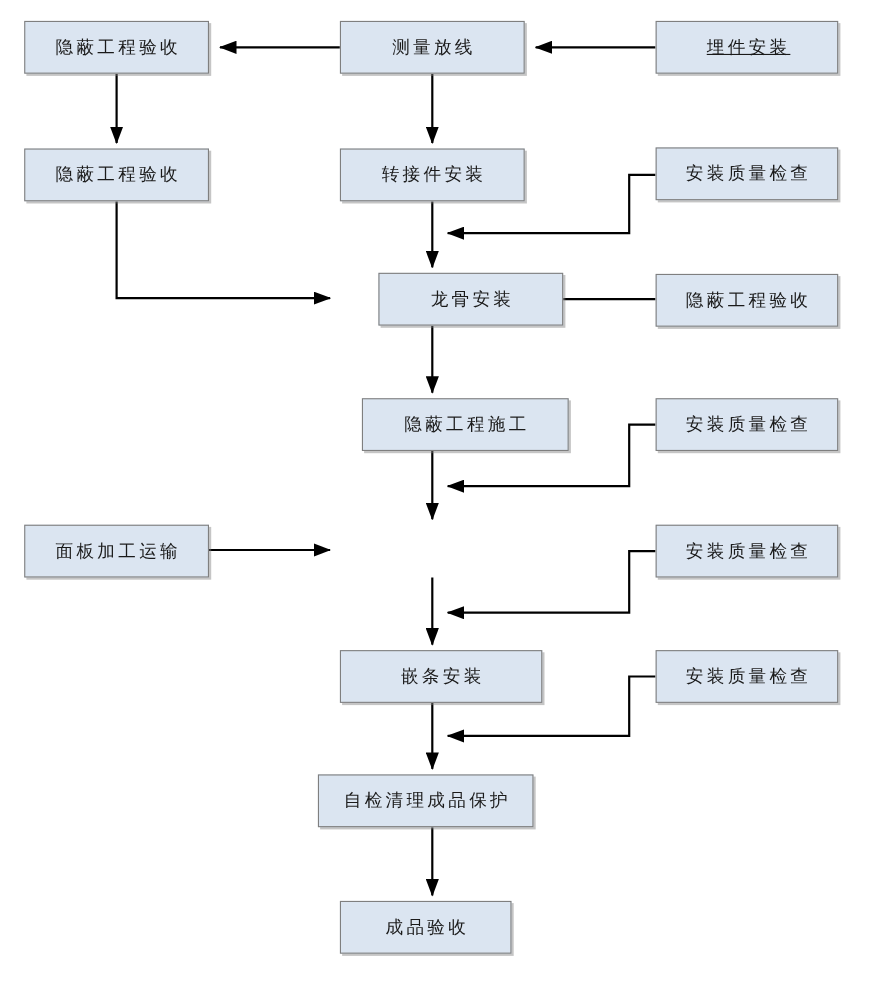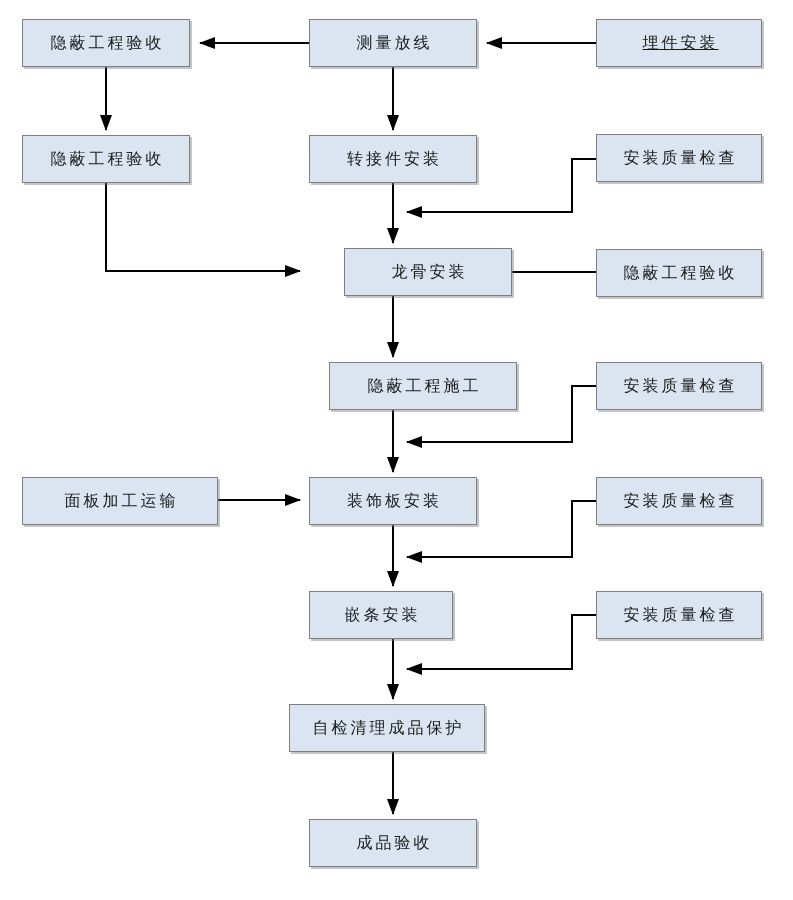--- a/index.html
+++ b/index.html
@@ -76,24 +76,23 @@
   <div class="node" style="left:22px;  top:135px; width:168px; height:48px;">隐蔽工程验收</div>
   <div class="node" style="left:309px; top:135px; width:168px; height:48px;text-align:right;">转接件安装</div>
   <div class="node" style="left:596px; top:134px; width:166px; height:48px;">安装质量检查</div>
 
   <div class="node" style="left:309px; top:248px; width:168px; height:48px;margin-left:35px;">龙骨安装</div>
   <div class="node" style="left:596px; top:249px; width:166px; height:48px;">隐蔽工程验收</div>
 
   <div class="node" style="left:309px; top:362px; width:188px; height:48px;margin-left:20px;">隐蔽工程施工</div>
   <div class="node" style="left:596px; top:362px; width:166px; height:48px;">安装质量检查</div>
 
-  <div class="node" style="left:22px;  top:477px; width:196px; height:48px;">面板加工运输</div>
-  <div class="node" style="left:309px; top:477px; width:168px; height:48px;">装饰板安装</div>
+  <div class="node" style="left:22px;  top:477px; width:168px; height:48px;">面板加工运输</div>
   <div class="node" style="left:596px; top:477px; width:166px; height:48px;">安装质量检查</div>
 
-  <div class="node" style="left:309px; top:591px; width:144px; height:48px;">嵌条安装</div>
+  <div class="node" style="left:309px; top:591px; width:184px; height:48px;">嵌条安装</div>
   <div class="node" style="left:596px; top:591px; width:166px; height:48px;">安装质量检查</div>
 
   <div class="node" style="left:289px; top:704px; width:196px; height:48px;">自检清理成品保护</div>
 
-  <div class="node" style="left:309px; top:819px; width:168px; height:48px;">成品验收</div>
+  <div class="node" style="left:309px; top:819px; width:156px; height:48px;">成品验收</div>
 
 </div>
 
 </body></html>

